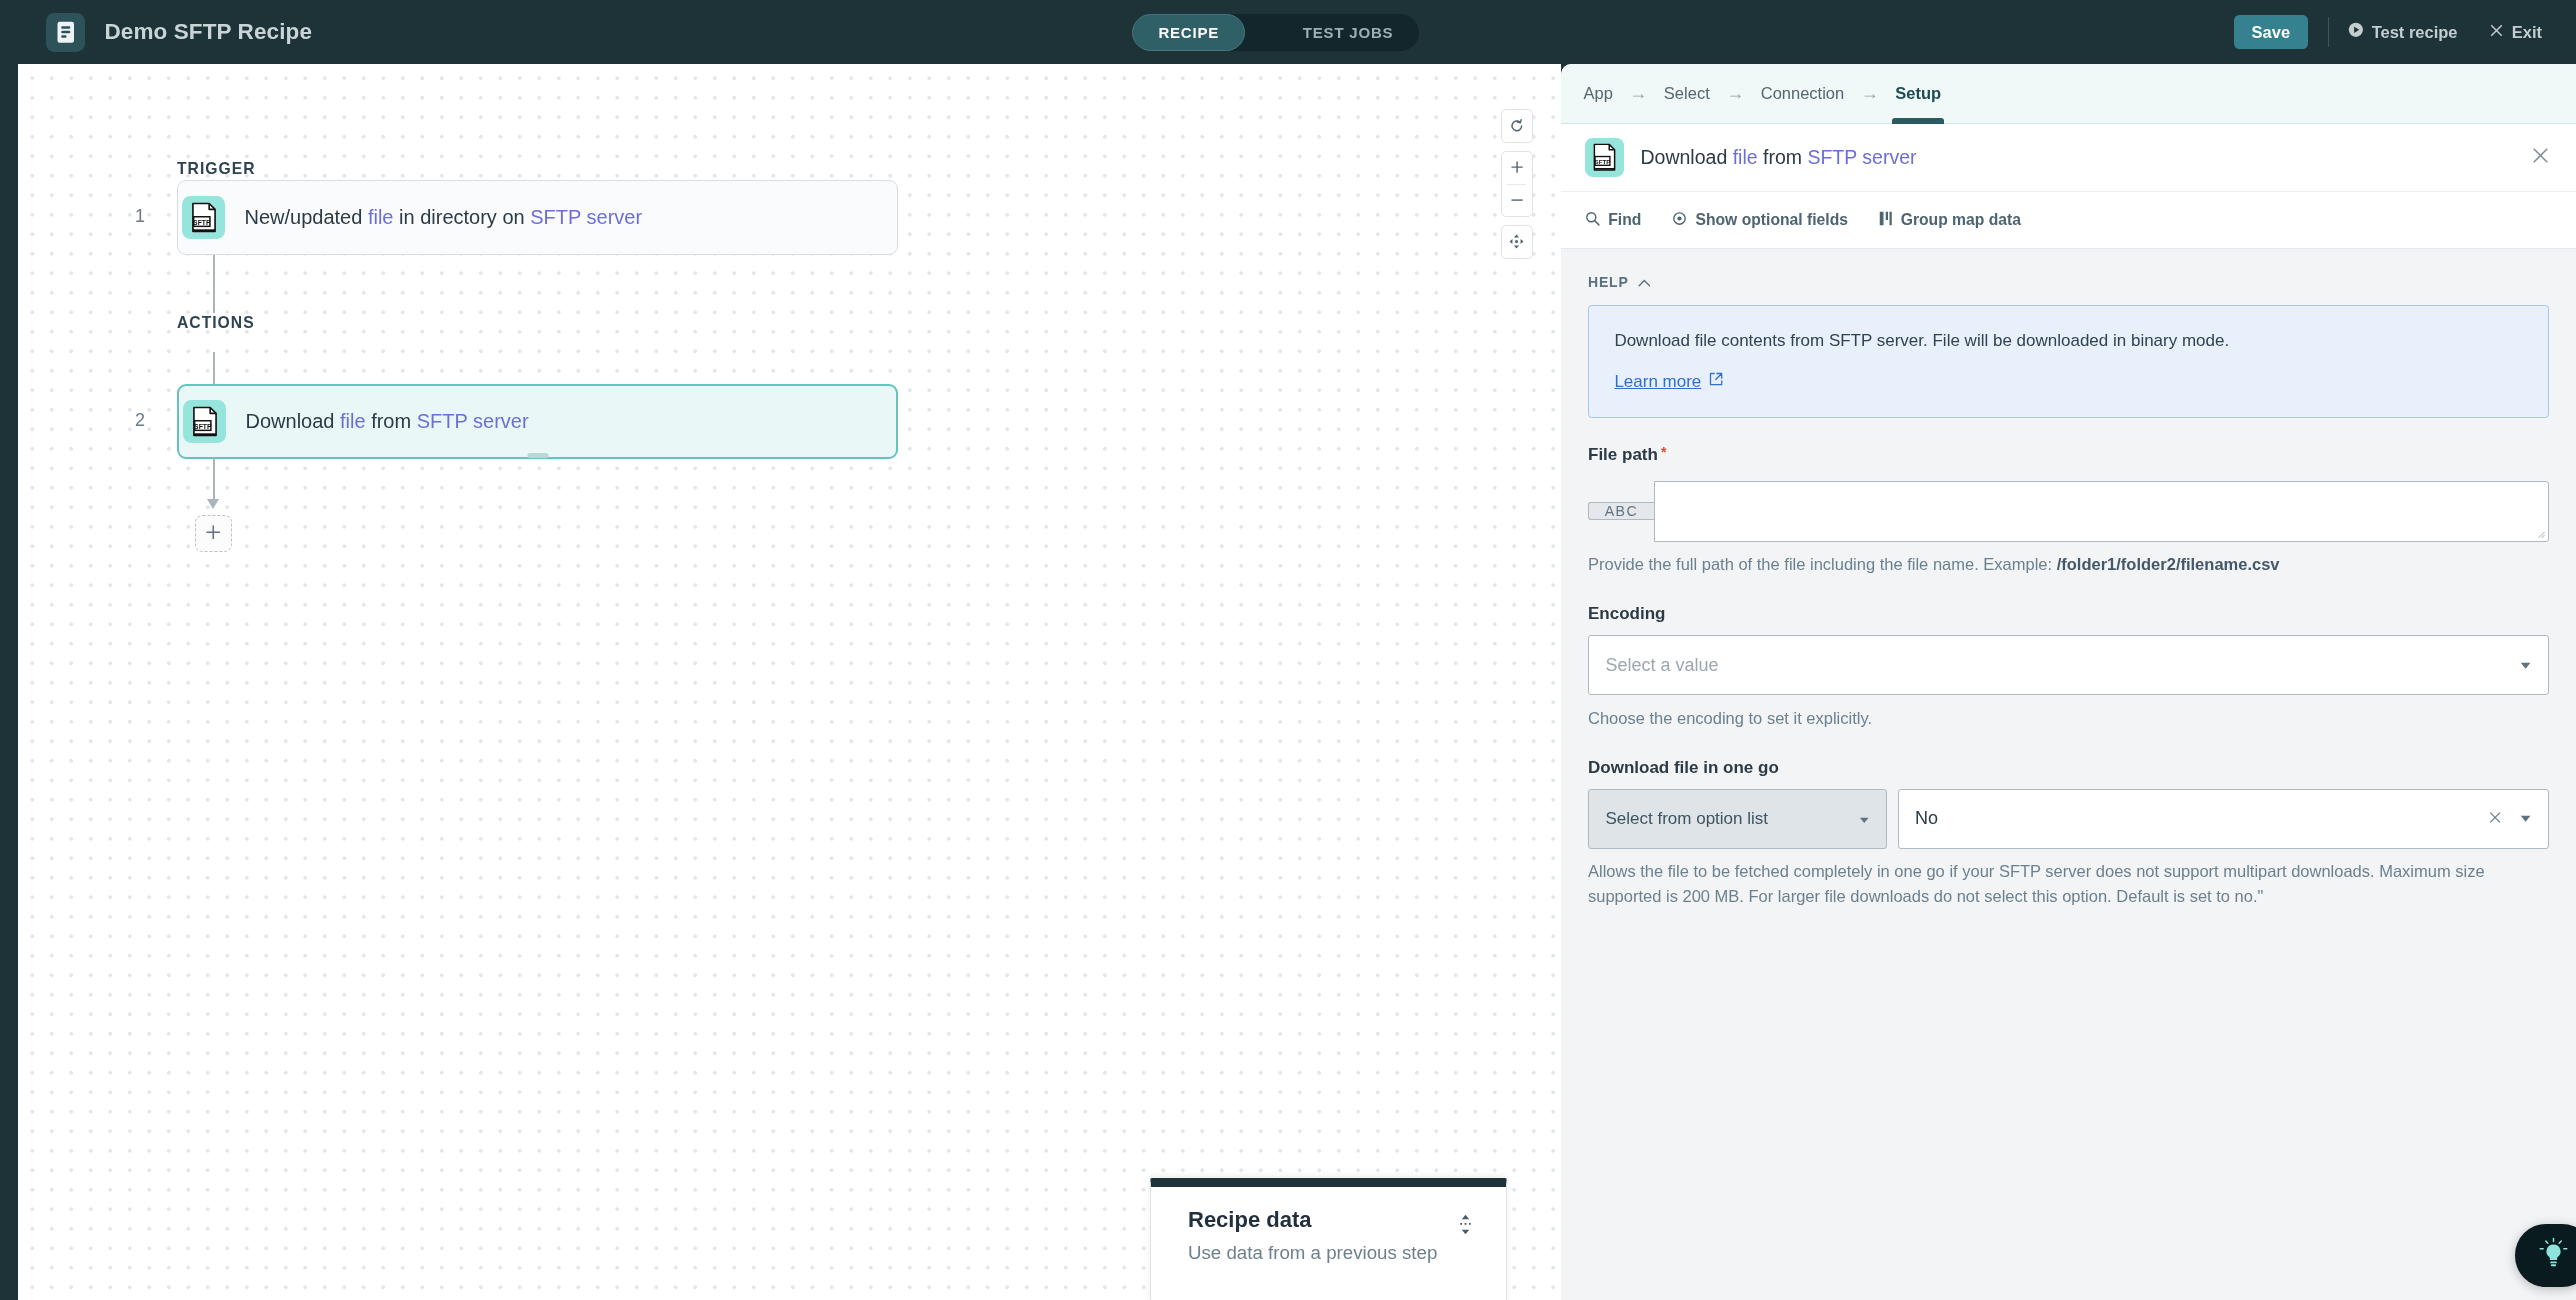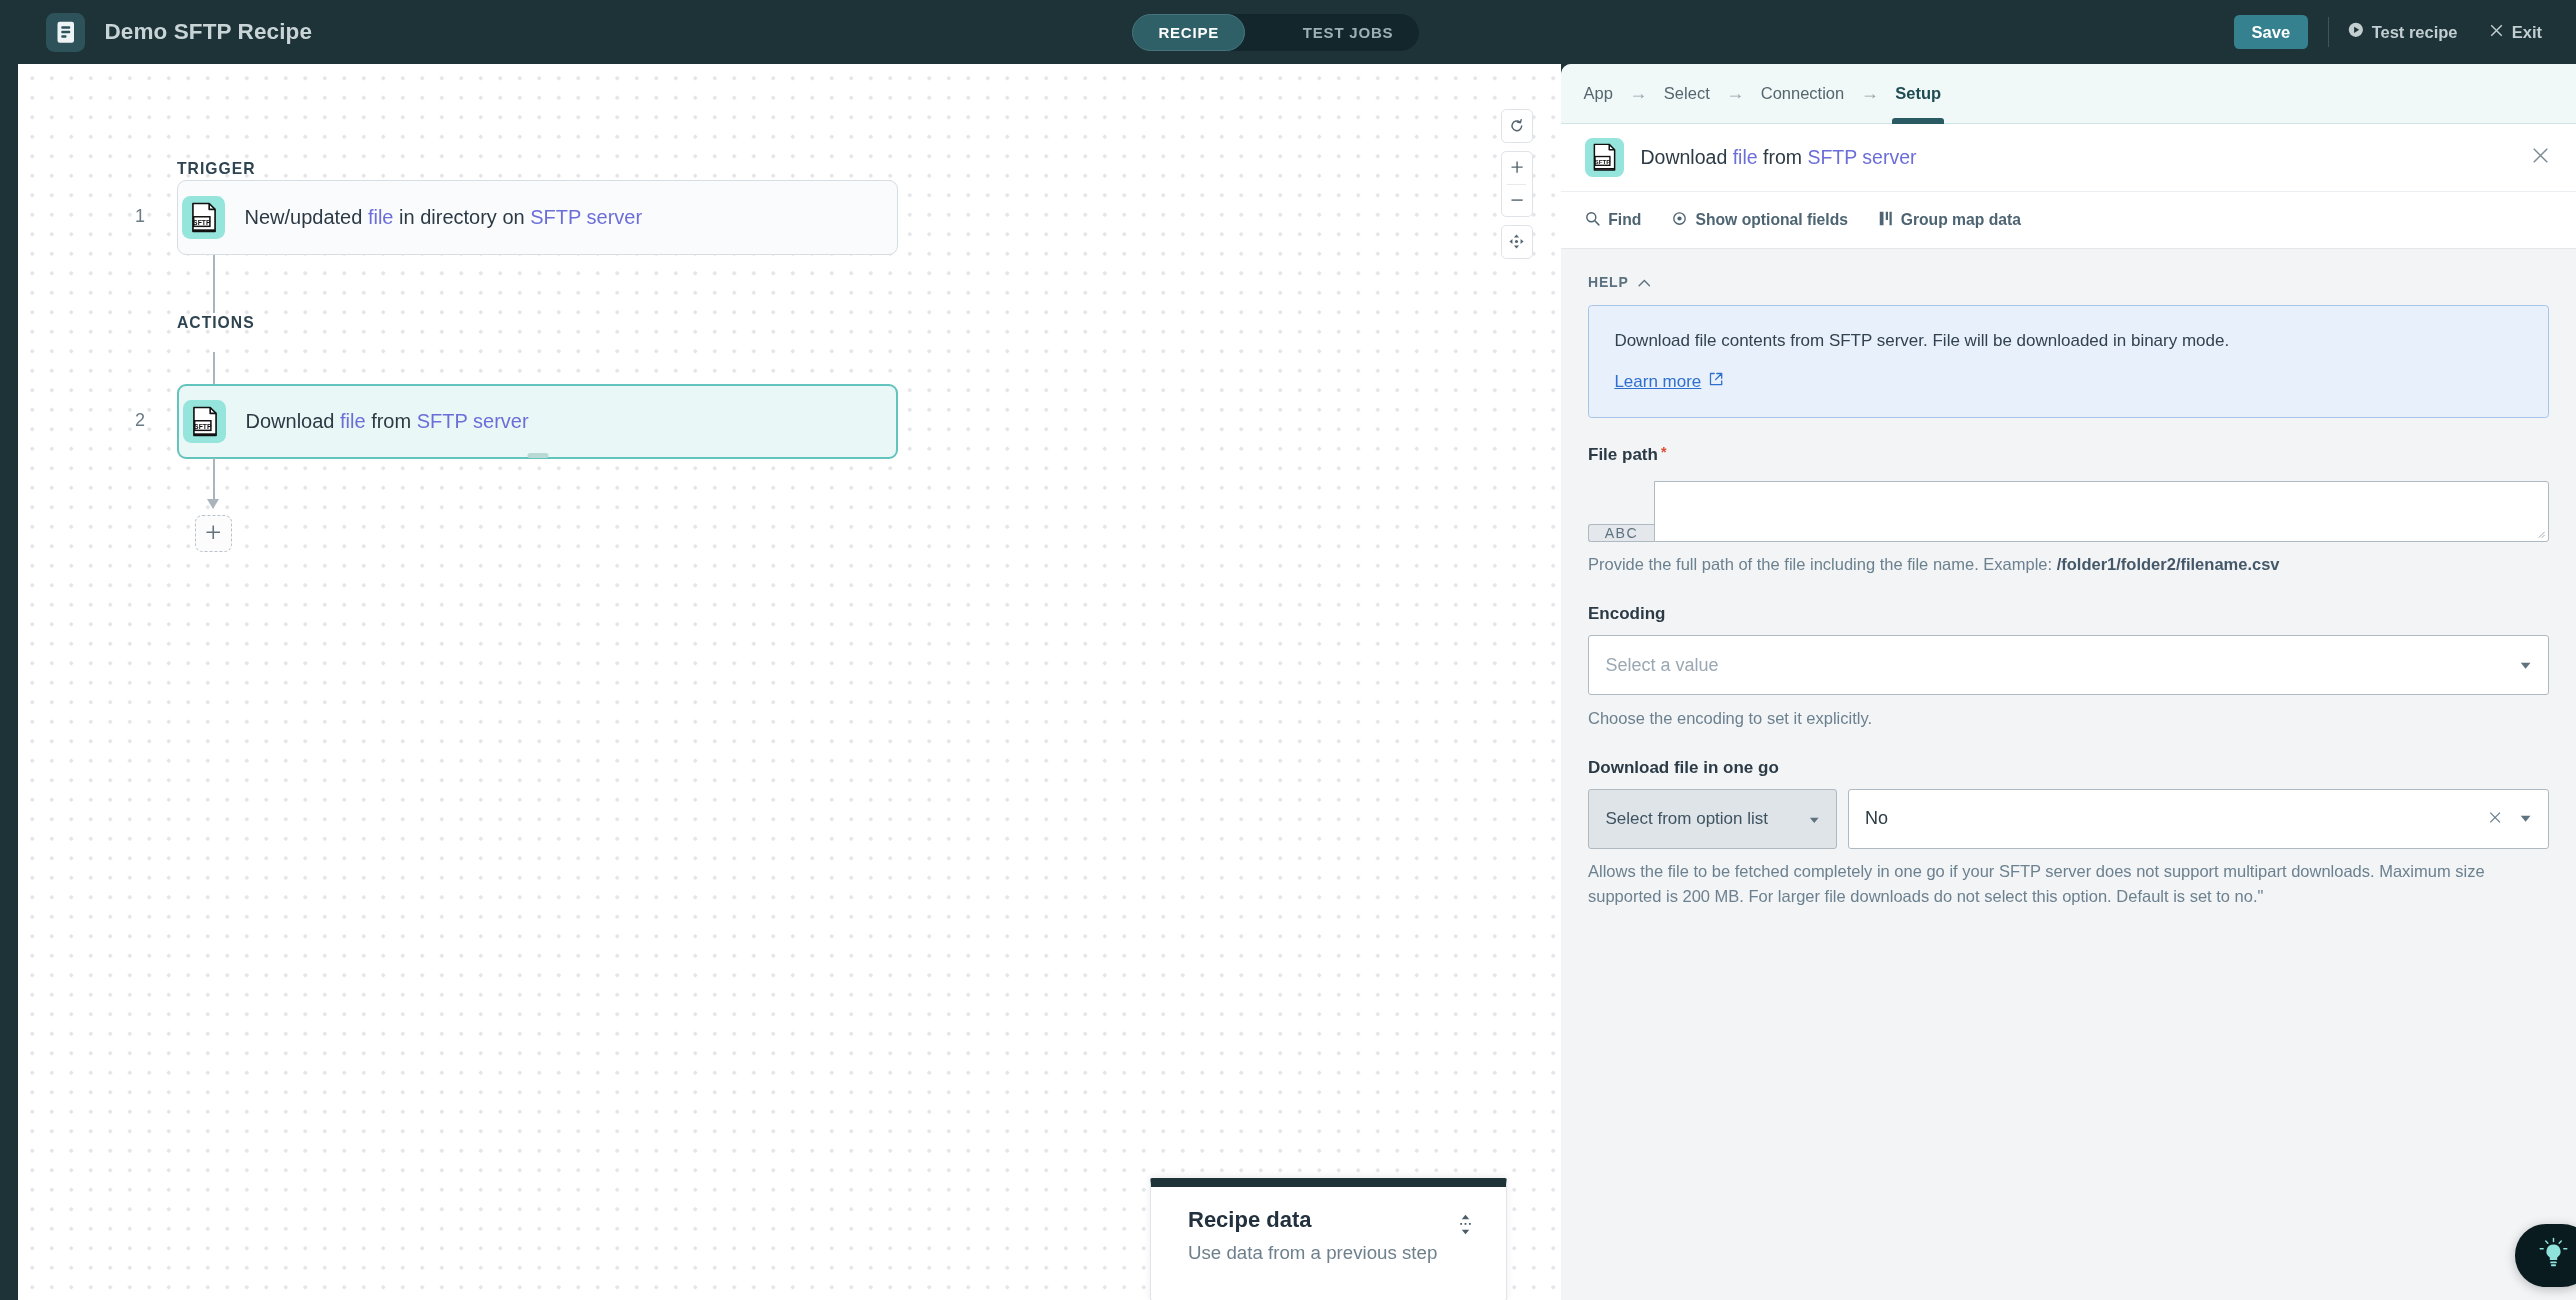--- a/index.html
+++ b/index.html
@@ -241,21 +241,21 @@
     text-decoration: underline; cursor: pointer;
   }
 
   .field { margin-top: 27px; }
   .field-label {
     font-size: 17px; font-weight: bold; color: #2b3a45;
     margin-bottom: 11.2px; display: flex; align-items: flex-start; gap: 3px;
   }
   .req { color: #e04a2f; font-size: 14.2px; line-height: 1; }
 
-  .input-row { display: flex; align-items: flex-end; margin-top: 16px; }
+  .input-row { display: flex; align-items: center; margin-top: 16px; }
   .abc-prefix {
     width: 66px; background: #e4e8ec;
     border: 0.7px solid #aeb9c2; border-right: none;
     border-radius: 3px 0 0 3px;
     display: flex; align-items: center; justify-content: center;
     font-size: 14.2px; color: #5f7280; letter-spacing: 1.5px;
     flex: none; cursor: pointer;
   }
   .text-area {
     flex: 1; height: 61px; background: #ffffff;
@@ -277,21 +277,21 @@
     display: flex; align-items: center; padding: 0 16.5px;
     position: relative; cursor: pointer;
   }
   .select-placeholder { font-size: 18px; color: #9aa8b3; }
   .select-value { font-size: 18px; color: #2b3a45; }
   .select-caret { position: absolute; right: 16.5px; top: 50%; transform: translateY(-50%); }
   .select-clear { position: absolute; right: 46px; top: 50%; transform: translateY(-50%); cursor: pointer; }
 
   .dual-row { display: flex; gap: 0; }
   .opt-list {
-    width: 249px; height: 60px; flex: none;
+    width: 299px; height: 60px; flex: none;
     background: #dfe4e9; border: 0.7px solid #aeb9c2;
     border-radius: 3px;
     display: flex; align-items: center; padding: 0 16.5px;
     position: relative; cursor: pointer;
     font-size: 17px; color: #3e5361;
   }
   .dual-right { flex: 1; margin-left: 10.5px; }
 
   
   .fab {

